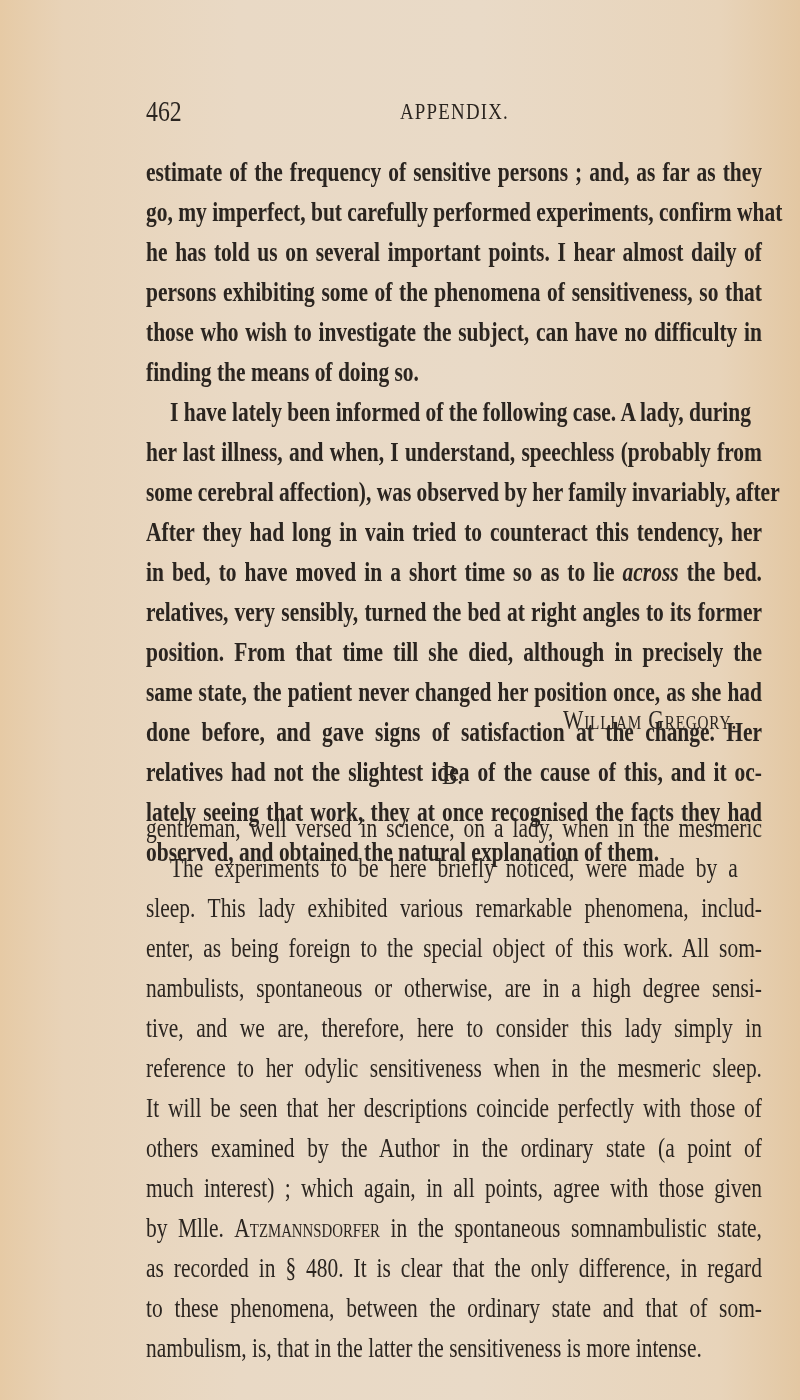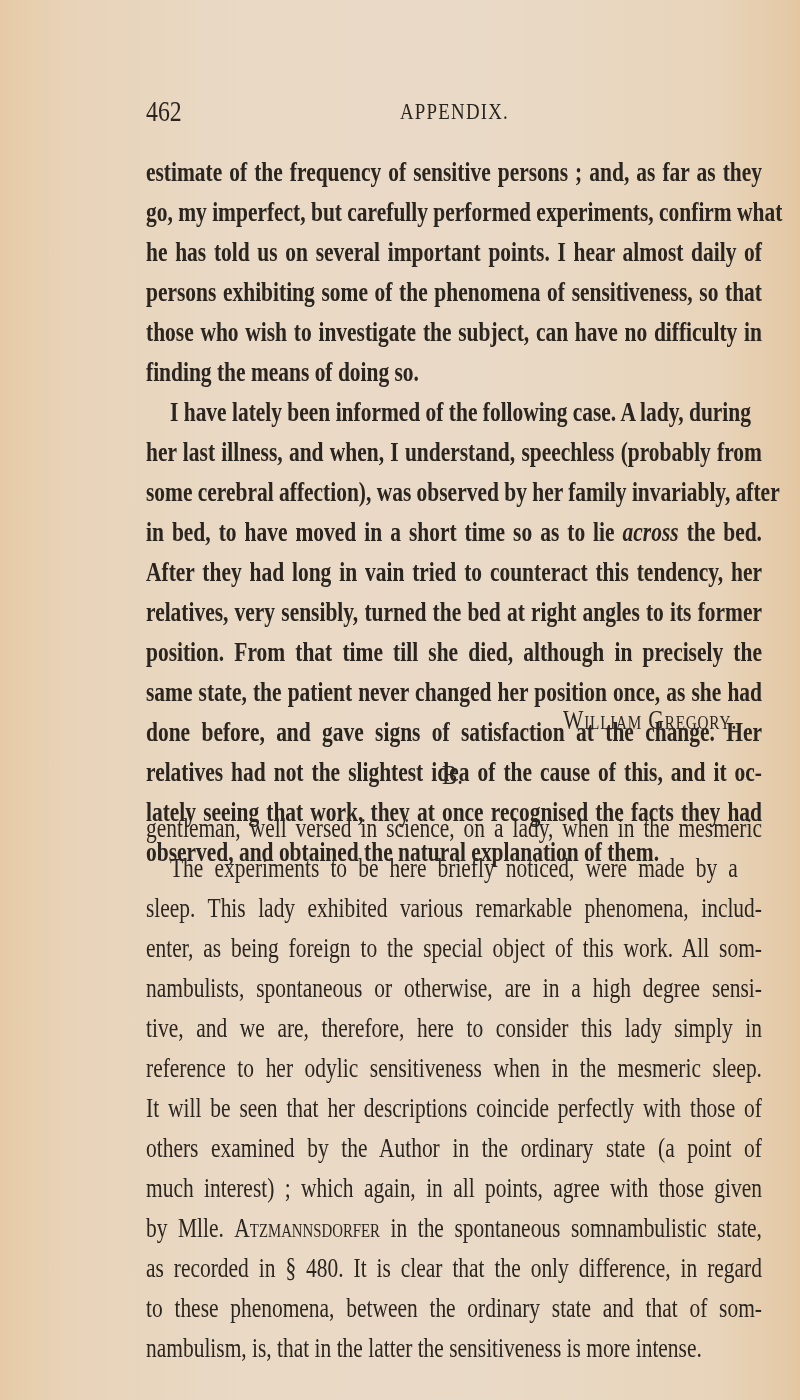--- a/index.html
+++ b/index.html
@@ -123,22 +123,22 @@
   <div class="text-block" style="top:152px;font-weight:bold;">
     <div class="line"><span class="inner">estimate of the frequency of sensitive persons ; and, as far as they</span></div>
     <div class="line"><span class="inner">go, my imperfect, but carefully performed experiments, confirm what</span></div>
     <div class="line"><span class="inner">he has told us on several important points.   I hear almost daily of</span></div>
     <div class="line"><span class="inner">persons exhibiting some of the phenomena of sensitiveness, so that</span></div>
     <div class="line"><span class="inner">those who wish to investigate the subject, can have no difficulty in</span></div>
     <div class="line last"><span class="inner">finding the means of doing so.</span></div>
     <div class="line indent"><span class="inner">I have lately been informed of the following case.   A lady, during</span></div>
     <div class="line"><span class="inner">her last illness, and when,  I understand, speechless (probably from</span></div>
     <div class="line"><span class="inner">some cerebral affection), was observed by her family invariably, after</span></div>
+    <div class="line"><span class="inner">After they had long in vain tried to counteract this tendency, her</span></div>
     <div class="line"><span class="inner"><span>in bed, to have moved in a short time so as to lie</span> <em>across</em> <span>the bed.</span></span></div>
-    <div class="line"><span class="inner">After they had long in vain tried to counteract this tendency, her</span></div>
     <div class="line"><span class="inner">relatives, very sensibly, turned the bed at right angles to its former</span></div>
     <div class="line"><span class="inner">position.   From that time till she died, although in precisely the</span></div>
     <div class="line"><span class="inner">same state, the patient never changed her position once, as she had</span></div>
     <div class="line"><span class="inner">done before, and gave signs of satisfaction at the change.   Her</span></div>
     <div class="line"><span class="inner">relatives had not the slightest idea of the cause of this, and it oc-</span></div>
     <div class="line"><span class="inner">lately seeing that work, they at once recognised the facts they had</span></div>
     <div class="line last"><span class="inner">observed, and obtained the natural explanation of them.</span></div>
   </div>
 
   <div class="signature">William Gregory.</div>

